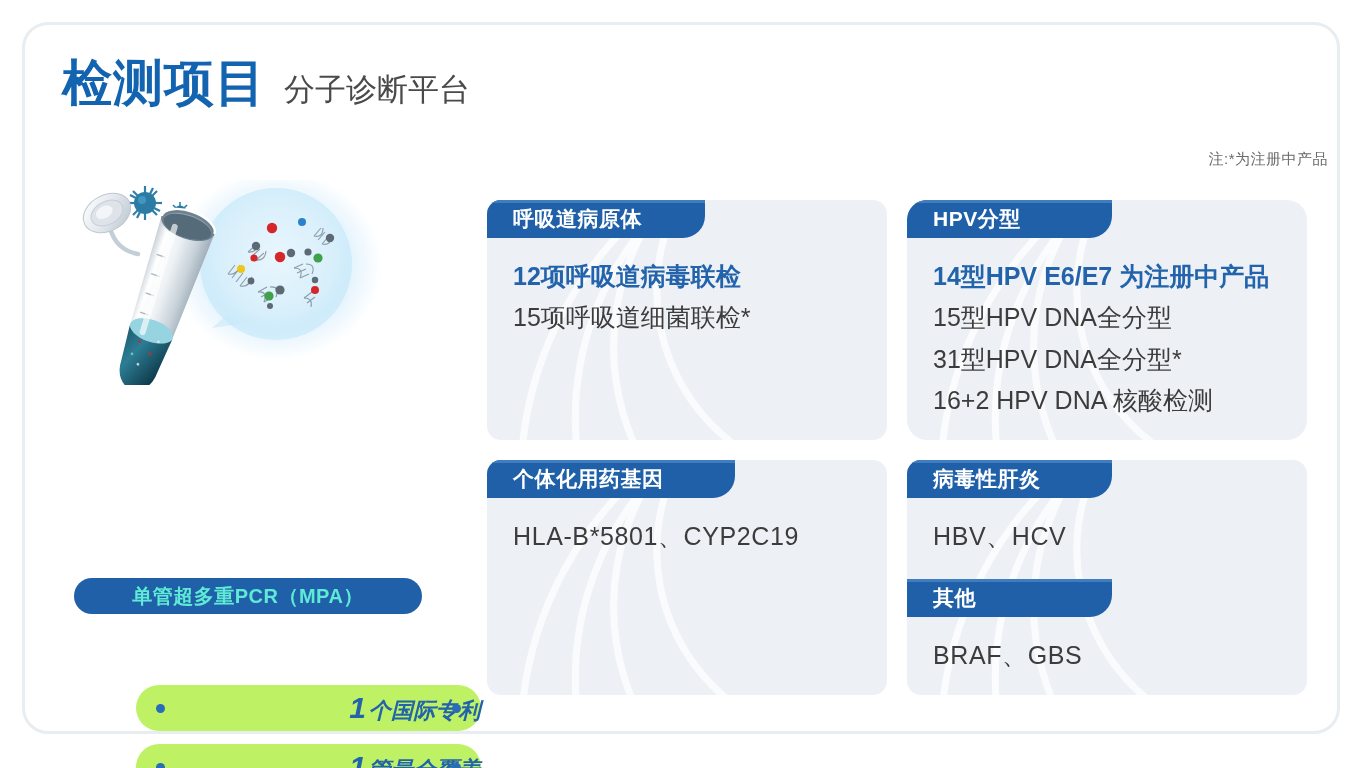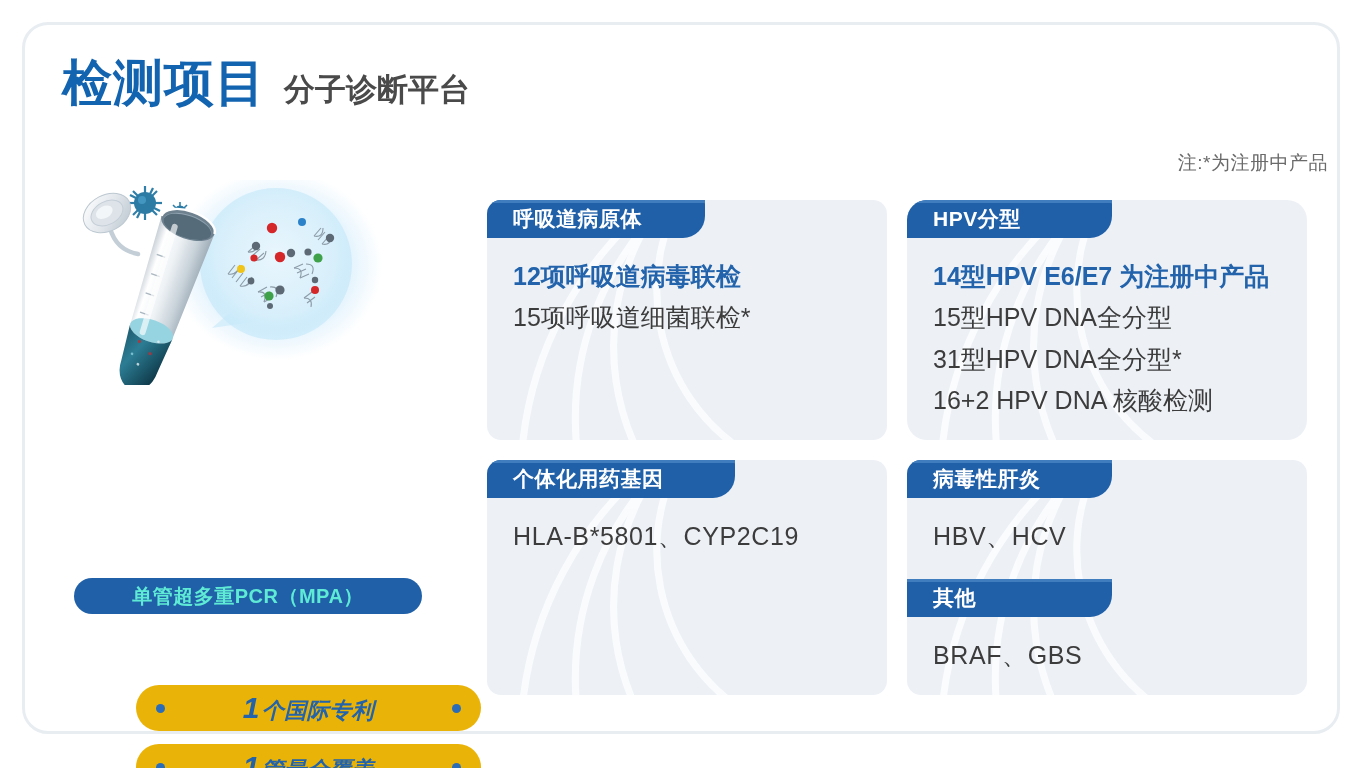--- a/index.html
+++ b/index.html
@@ -37,30 +37,30 @@
   }
   #page-title {
     font-size: 50px;
     font-weight: 700;
     color: #1263b0;
     letter-spacing: 1px;
     line-height: 1;
   }
   #page-subtitle {
     font-size: 31px;
-    font-weight: 700;
+    font-weight: 400;
     color: #4a4a4a;
     margin-left: 18px;
     line-height: 1;
   }
   #note-text {
     position: absolute;
     right: 38px;
     top: 150px;
-    font-size: 19px;
+    font-size: 15px;
     color: #6a6a6a;
     letter-spacing: 0.5px;
   }
 
   
   #left-col {
     position: absolute;
     left: 62px;
     top: 180px;
     width: 370px;
@@ -96,26 +96,26 @@
   
   #feature-list {
     position: absolute;
     left: 74px;
     top: 505px;
     width: 345px;
   }
   .feature-pill {
     position: relative;
     height: 46px;
-    background: #eab308;
+    background: #bef264;
     border-radius: 23px;
     margin-bottom: 13px;
     display: flex;
     align-items: center;
-    justify-content: center;
+    justify-content: flex-end;
   }
   .feature-dot {
     position: absolute;
     width: 9px;
     height: 9px;
     border-radius: 50%;
     background: #2b6cb8;
   }
   .feature-dot.left { left: 20px; }
   .feature-dot.right { right: 20px; }

